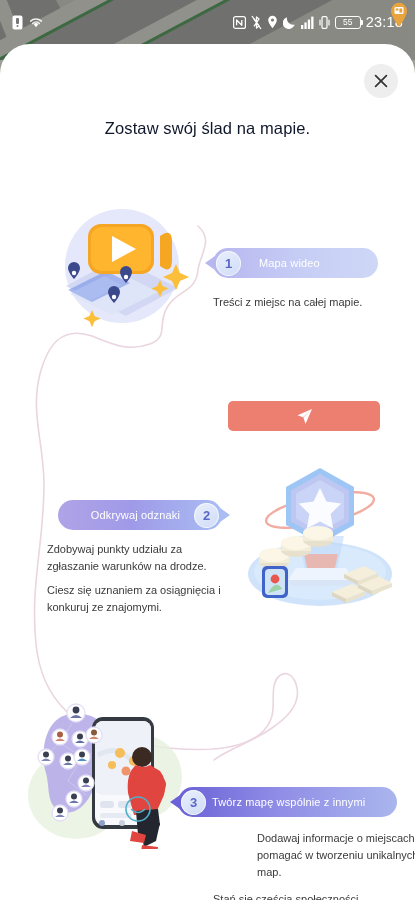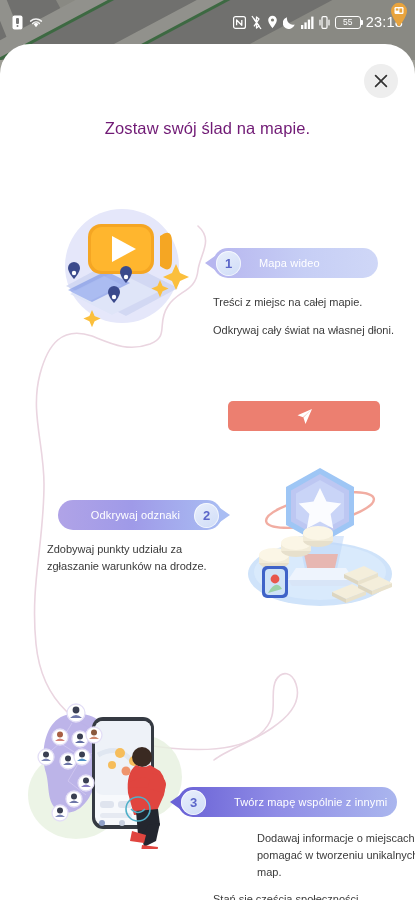--- a/index.html
+++ b/index.html
@@ -54,21 +54,21 @@
   }
   .close-btn{
     position:absolute; right:17px; top:20px; width:34px; height:34px;
     border-radius:50%; background:#eeeeee;
     display:flex; align-items:center; justify-content:center; cursor:pointer;
     z-index:30;
   }
 
   .sheet-title{
     position:absolute; top:75px; left:0; width:415px; text-align:center;
-    font-size:16.5px; color:#701a75; letter-spacing:.1px;
+    font-size:16.5px; color:#0f172a; letter-spacing:.1px;
   }
 
   
   .path-svg{ position:absolute; left:0; top:0; width:415px; height:856px; z-index:1; pointer-events:none; }
 
   .content{ position:absolute; left:0; top:0; width:415px; height:856px; z-index:5; }
 
   
   .pill{
     position:absolute; height:30px; border-radius:15px;
@@ -100,21 +100,21 @@
   #pill2{ left:58px; top:456px; width:164px;
     background:linear-gradient(90deg,#b0a3e7 0%,#9f9ae8 45%,#a9bdf3 100%);
     padding:0 3px 0 0; justify-content:flex-end; }
   #pill2 .pill-label{ margin-right:14px; margin-left:13px; }
   #pill2 .tail-right{ border-left:10px solid #a9bdf3; }
 
   
   #pill3{ left:178px; top:743px; width:219px;
     background:linear-gradient(90deg,#6a62d6 0%,#8f8ce6 45%,#aab6ee 100%);
     padding:0 0 0 3px; }
-  #pill3 .pill-label{ margin-left:28px; }
+  #pill3 .pill-label{ margin-left:6px; }
   #pill3 .tail-left{ border-right:10px solid #6a62d6; }
 
   
   .para{ position:absolute; font-size:11px; color:#3a3a3a; line-height:1.55; z-index:6; }
 
   
   .cta{
     position:absolute; left:228px; top:357px; width:152px; height:30px;
     background:#ec7f70; border-radius:5px;
     display:flex; align-items:center; justify-content:center; gap:8px;
@@ -262,21 +262,20 @@
       <path d="M46 108 l2.6 6 6 2.6 -6 2.6 -2.6 6 -2.6-6 -6-2.6 6-2.6z" fill="#fbbf3c"></path>
     </svg>
 
     <div class="pill" id="pill1">
       <span class="tail tail-left"></span>
       <span class="num-circle">1</span>
       <span class="pill-label">Mapa wideo</span>
     </div>
 
     <div class="para" style="left:213px; top:250px; width:190px;">Treści z miejsc na całej mapie.</div>
-    <div class="para" style="left:213px; top:278px; width:195px;">Odkrywaj cały świat na własnej dłoni.</div>
 
     <div class="cta">
       <svg width="17" height="17" viewBox="0 0 17 17">
         <path d="M16 1 L1.5 7.2 L7 9.2 L16 1 Z M16 1 L9.5 16 L7.4 9.6 L16 1 Z" fill="#fff"></path>
       </svg>
     </div>
 
     <svg class="illu" style="left:240px; top:418px; width:155px; height:155px;" viewBox="0 0 155 155">
       <ellipse cx="80" cy="112" rx="72" ry="32" fill="#cfe3fa"></ellipse>
       <ellipse cx="80" cy="110" rx="66" ry="28" fill="#d9eafc"></ellipse>
@@ -323,20 +322,21 @@
         </g>
     </svg>
 
     <div class="pill" id="pill2">
       <span class="pill-label">Odkrywaj odznaki</span>
       <span class="num-circle">2</span>
       <span class="tail tail-right"></span>
     </div>
 
     <div class="para" style="left:47px; top:497px; width:185px;">Zdobywaj punkty udziału za zgłaszanie warunków na drodze.</div>
+    <div class="para" style="left:47px; top:538px; width:180px;">Ciesz się uznaniem za osiągnięcia i konkuruj ze znajomymi.</div>
 
     <svg class="illu" style="left:24px; top:655px; width:160px; height:150px;" viewBox="0 0 160 150">
       <ellipse cx="52" cy="96" rx="48" ry="44" fill="#e9f2e2" opacity=".85"></ellipse>
       <ellipse cx="118" cy="78" rx="40" ry="42" fill="#e6f0de" opacity=".8"></ellipse>
 
       <path d="M42 16 C64 10 84 22 86 42 C90 62 76 72 70 88 C64 106 50 118 36 112
                C22 106 26 88 22 74 C16 56 20 22 42 16 Z" fill="#b9b0e8" opacity=".95"></path>
       <g stroke="#cfc7f0" stroke-width="1" opacity=".9" fill="none">
         <path d="M48 24 L36 44 L58 58 L44 82 L62 96"></path>
           <path d="M58 58 L80 50"></path>

